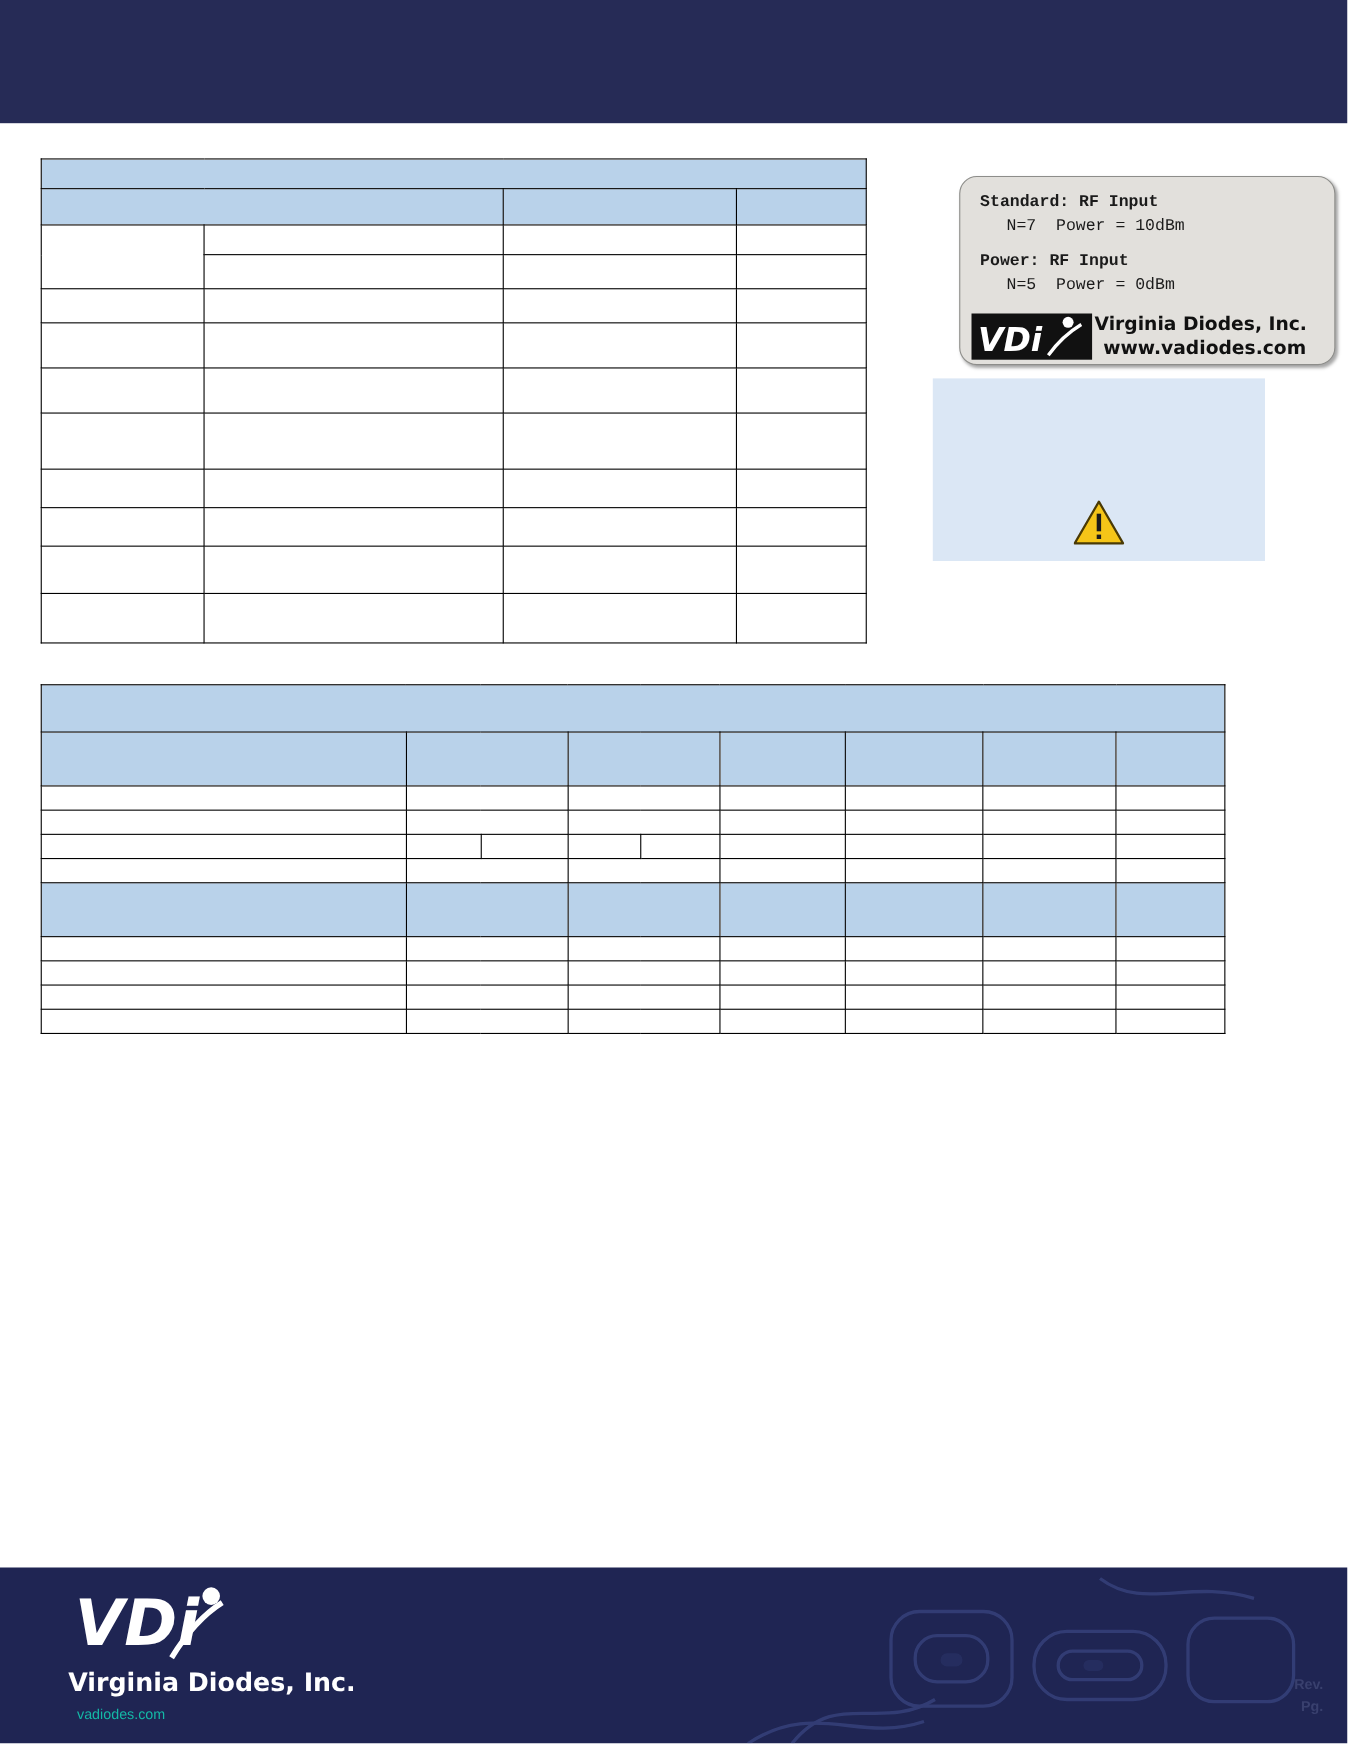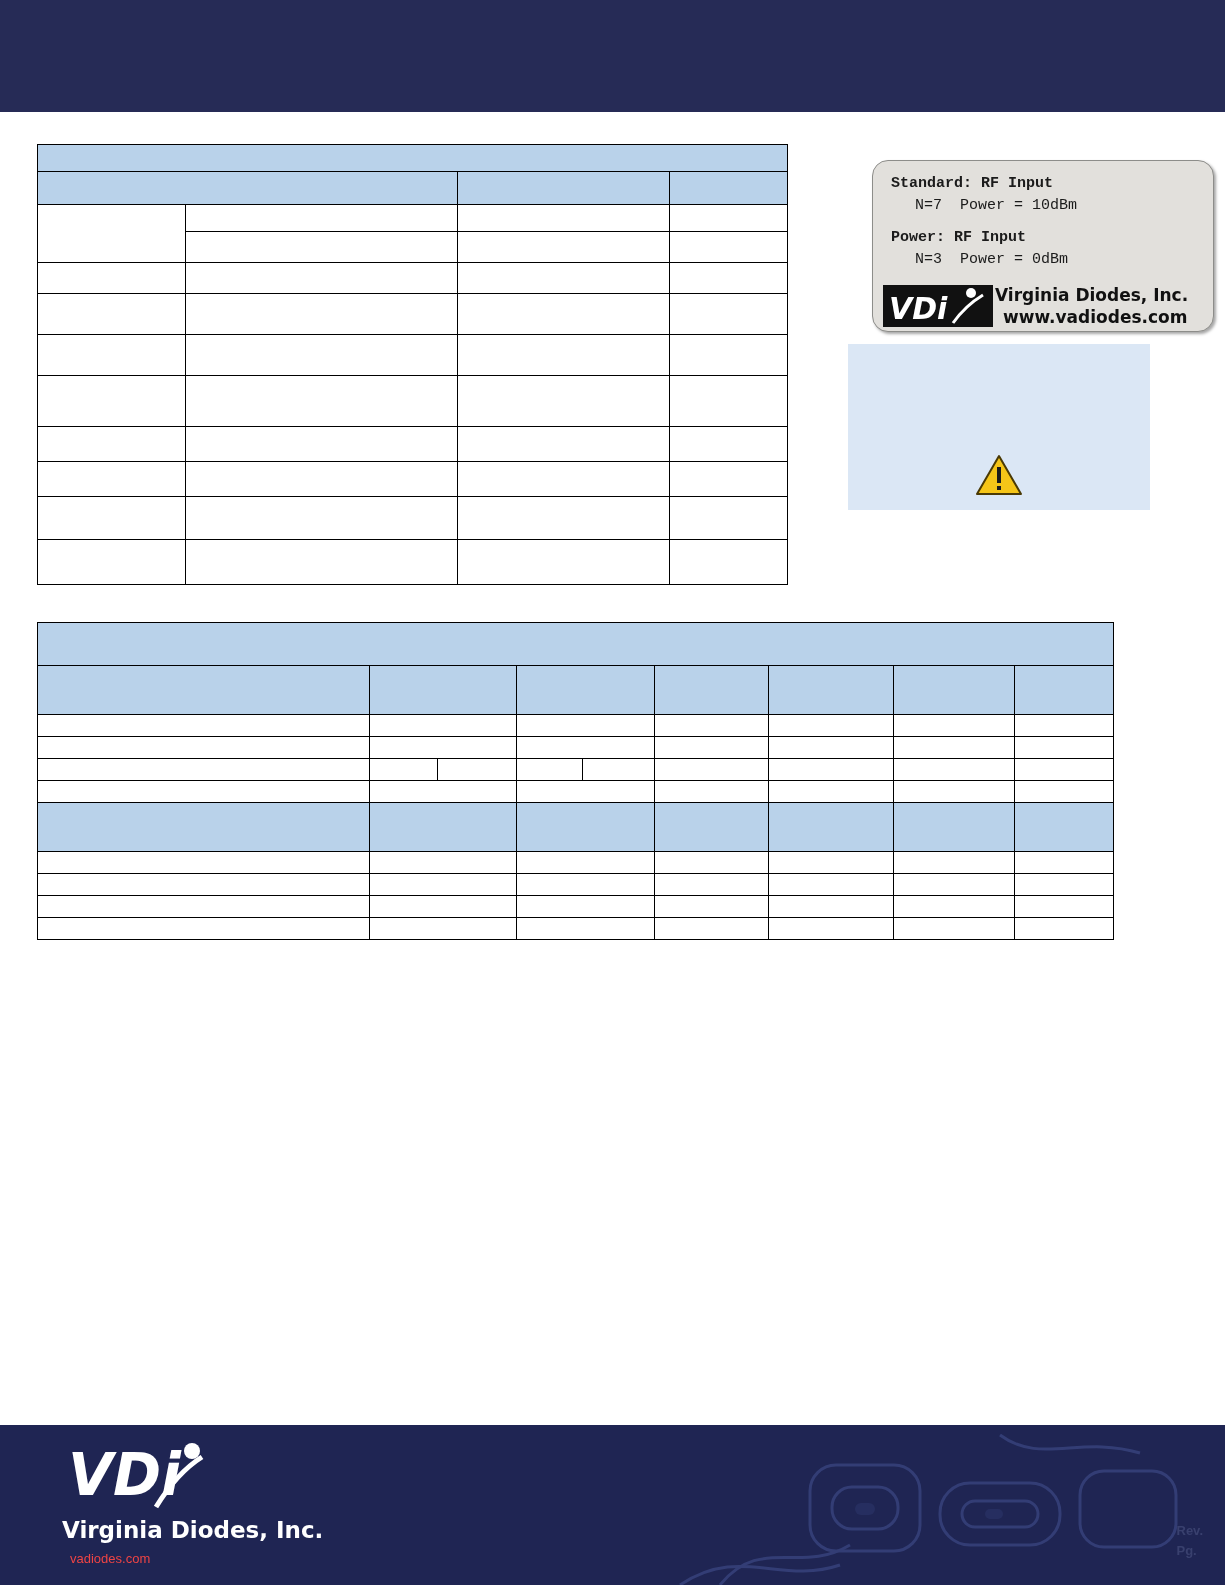--- a/index.html
+++ b/index.html
@@ -195,27 +195,28 @@
     color: #ffffff;
     font-family: "DejaVu Sans", sans-serif;
     font-size: 23px;
     font-weight: bold;
     white-space: nowrap;
   }
   .footer-url {
     position: absolute;
     left: 70px;
     top: 126px;
-    color: #ef4444;
+    color: #14b8a6;
     font-size: 13px;
   }
   .footer-right {
     position: absolute;
     right: 22px;
     top: 96px;
+    text-align: right;
     color: #39406e;
     font-size: 13px;
     font-weight: bold;
     line-height: 1.5;
   }
 </style>
 </head>
 <body>
 
 <div class="header-band">
@@ -298,21 +299,21 @@
       <td class="ctr"></td>
       <td class="ctr"></td>
     </tr>
   </tbody>
 </table>
 
 <div class="label-card">
   <div class="lbl-line lbl-1">Standard: RF Input</div>
   <div class="lbl-line lbl-2">N=7  Power = 10dBm</div>
   <div class="lbl-line lbl-3">Power: RF Input</div>
-  <div class="lbl-line lbl-4">N=3  Power = 0dBm</div>
+  <div class="lbl-line lbl-4">N=5  Power = 0dBm</div>
 
   <svg class="vdi-mark" viewBox="0 0 110 50">
     <rect x="0" y="6" width="110" height="42" fill="#111111"></rect>
     <text x="6" y="40" font-family="DejaVu Sans, sans-serif" font-size="30" font-style="italic" font-weight="bold" fill="#ffffff">VDi</text>
     <circle cx="88" cy="14" r="5" fill="#ffffff"></circle>
     <path d="M70 44 C80 30, 90 22, 100 16" stroke="#ffffff" stroke-width="3" fill="none"></path>
   </svg>
   <div class="vdi-name">Virginia Diodes, Inc.</div>
   <div class="vdi-url">www.vadiodes.com</div>
 </div>

